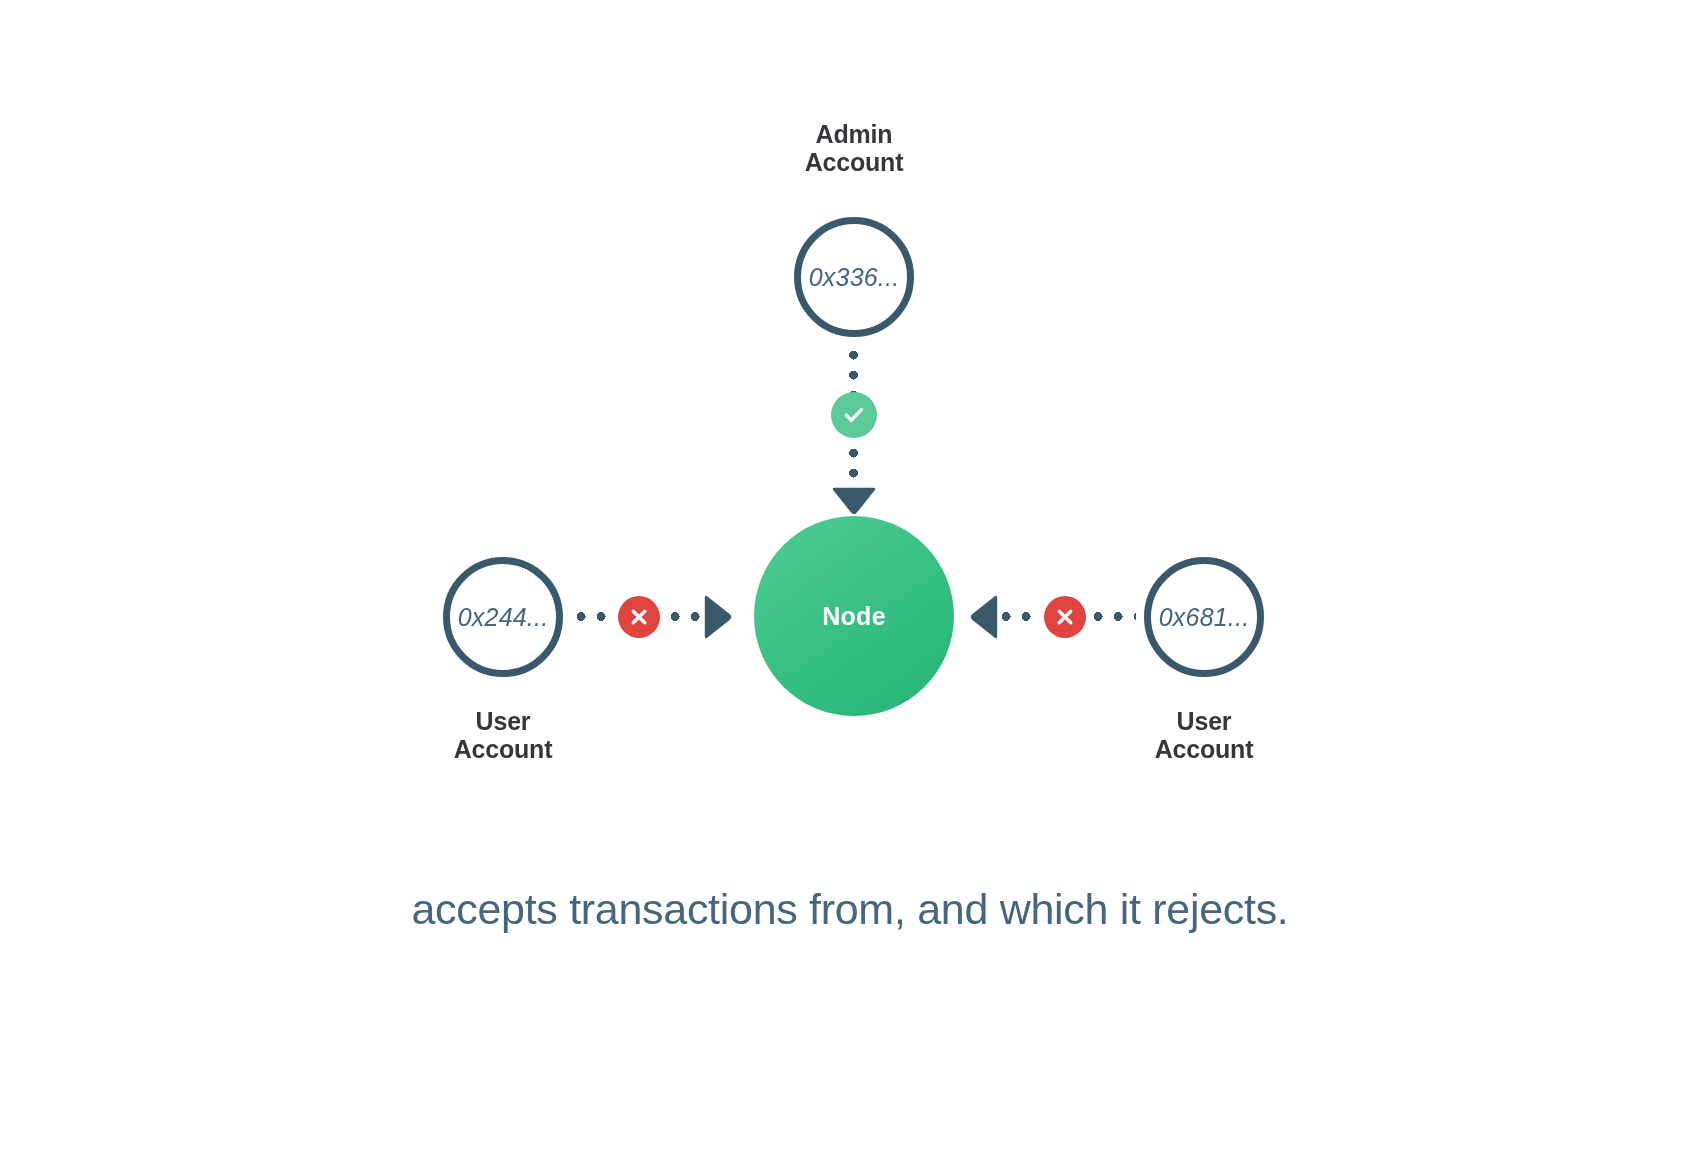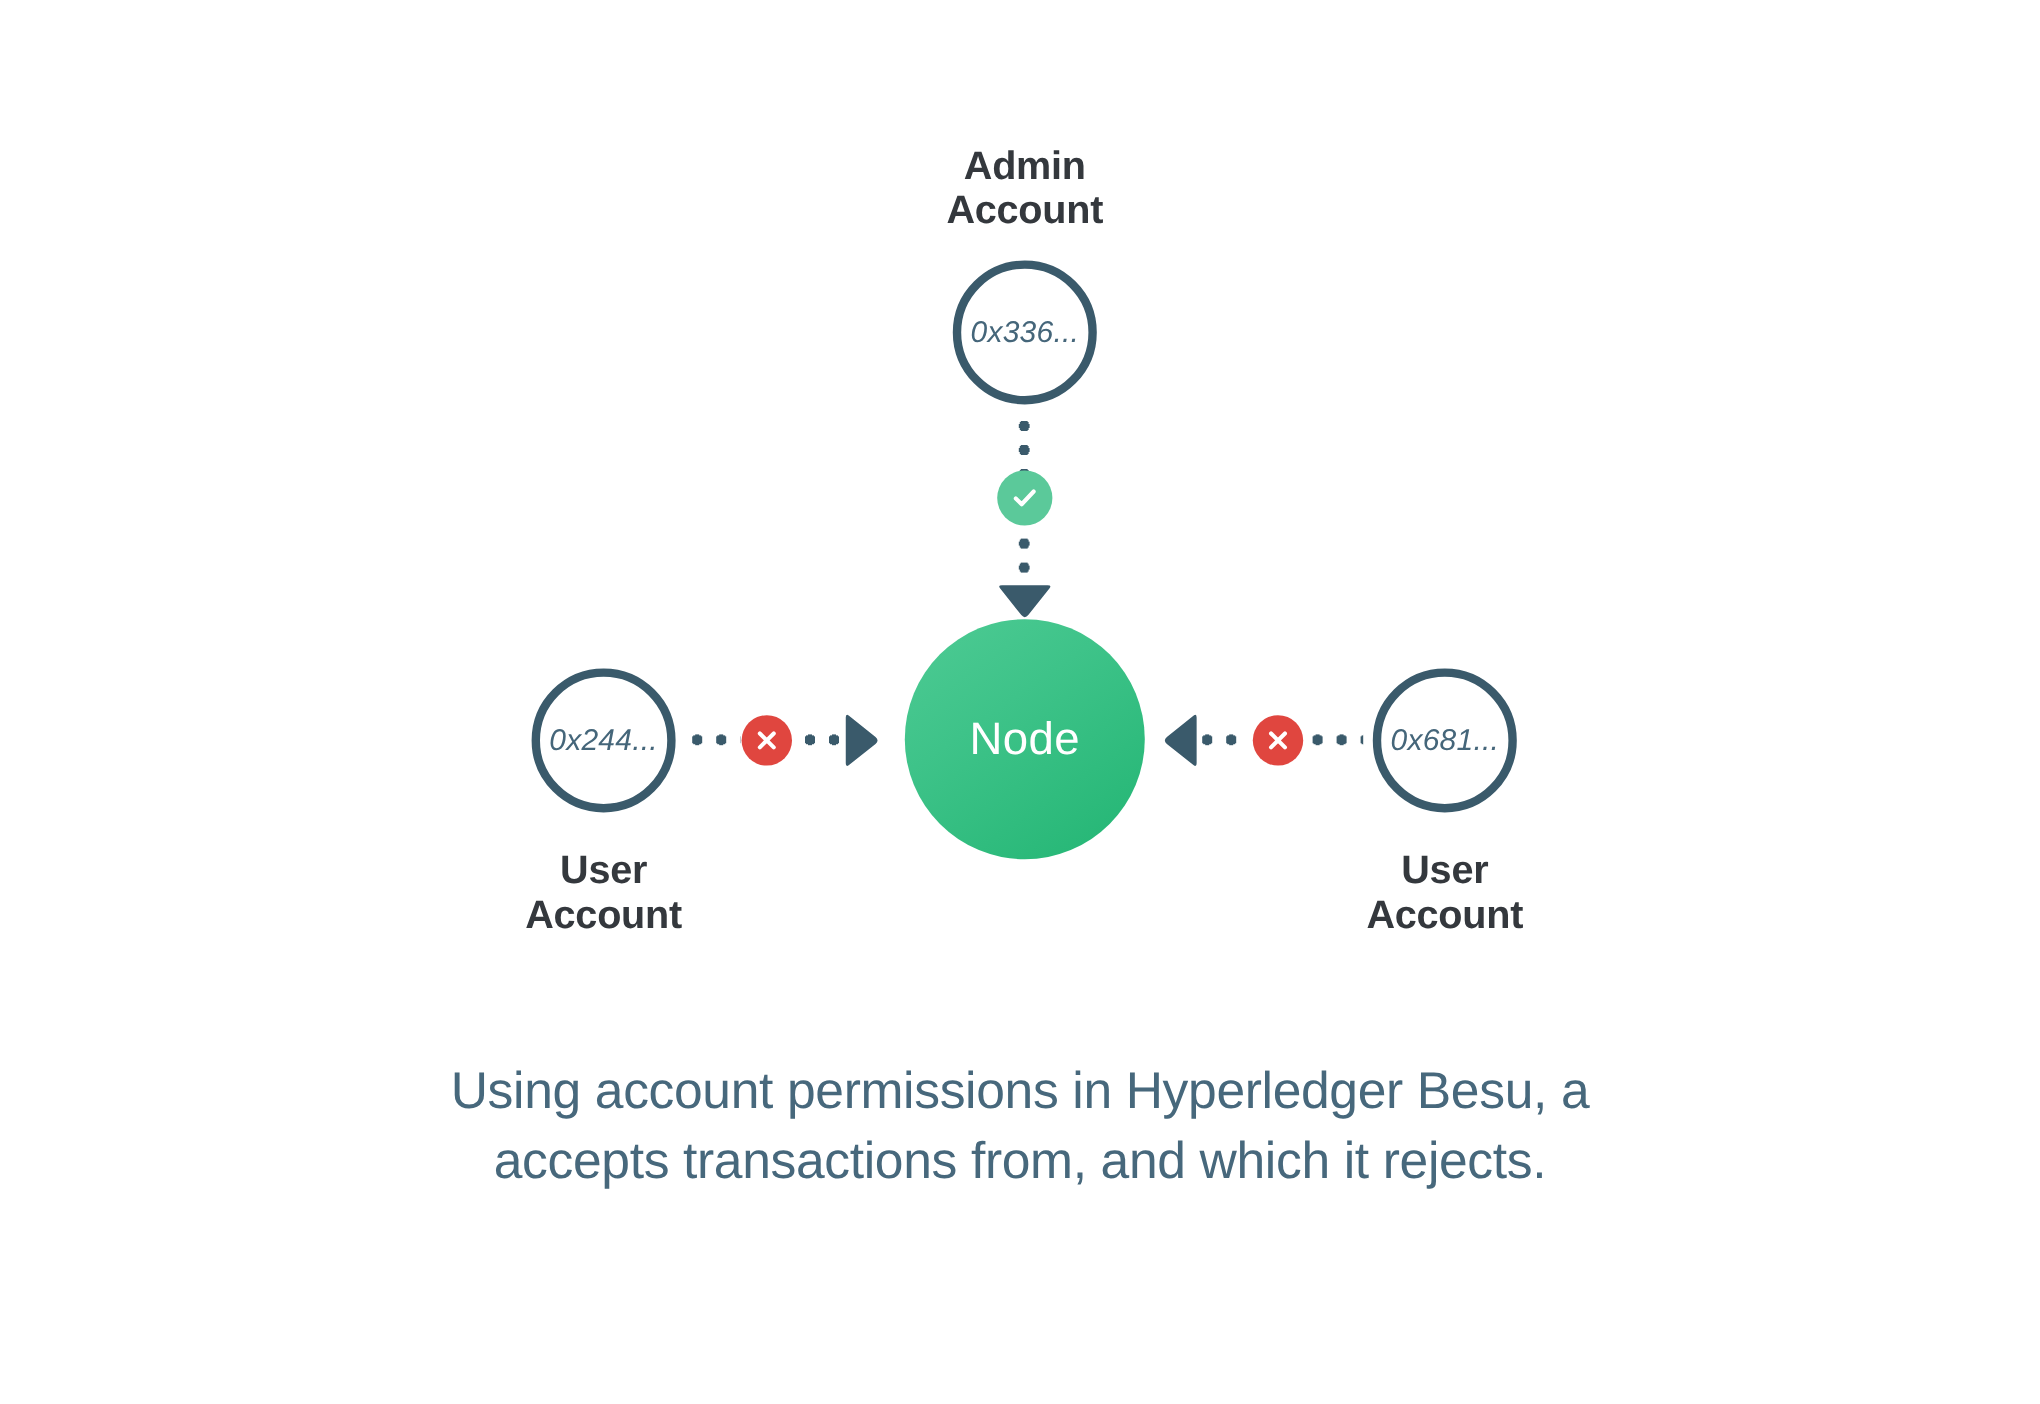--- a/index.html
+++ b/index.html
@@ -27,21 +27,21 @@
     top: 0;
     width: 1700px;
     height: 800px;
   }
 
   .node-label {
     position: absolute;
     text-align: center;
     font-weight: bold;
     color: #34383d;
-    font-size: 33px;
+    font-size: 25px;
     line-height: 1.12;
     letter-spacing: -0.2px;
     white-space: pre-line;
   }
 
   .acct-circle {
     position: absolute;
     width: 120px;
     height: 120px;
     border-radius: 50%;
@@ -65,22 +65,22 @@
     width: 200px;
     height: 200px;
     border-radius: 50%;
     background: linear-gradient(145deg, #4ecb94 0%, #3ec389 38%, #22b573 100%);
     display: flex;
     align-items: center;
     justify-content: center;
   }
   .big-node .node-text {
     color: #ffffff;
-    font-weight: normal;
-    font-size: 38px;
+    font-weight: bold;
+    font-size: 25px;
     letter-spacing: 0.3px;
   }
 
   
   .dots-h {
     position: absolute;
     height: 9px;
     background-image: radial-gradient(circle closest-side, #3a5a6b 100%, transparent 100%);
     background-size: 20px 9px;
     background-repeat: repeat-x;
@@ -201,17 +201,16 @@
 
     <div class="dots-h" style="left:996px; top:612px; width:44px;"></div>
 
     <svg class="arrow-svg" style="left:968px; top:592px;" width="30" height="50" viewBox="0 0 30 50">
       <path d="M26.5 4.5 Q29.2 2.2 29.2 6.0 L29.2 44.0 Q29.2 47.8 26.5 45.5 L4.4 27.9 Q1.0 25.0 4.4 22.1 Z" fill="#3a5a6b"></path>
     </svg>
 
   </div>
 
   <div id="caption">
-    <span class="cap-line">Using account permissions in Hyperledger Besu, a</span>
     <span class="cap-line">accepts transactions from, and which it rejects.</span>
   </div>
 
 </div>
 
 </body></html>

